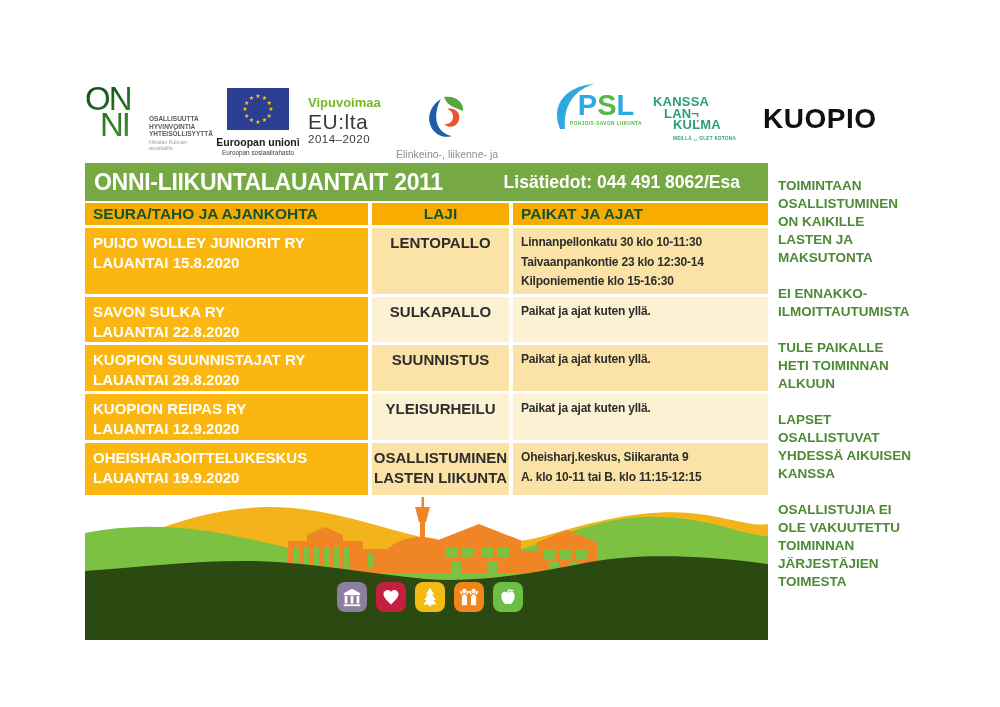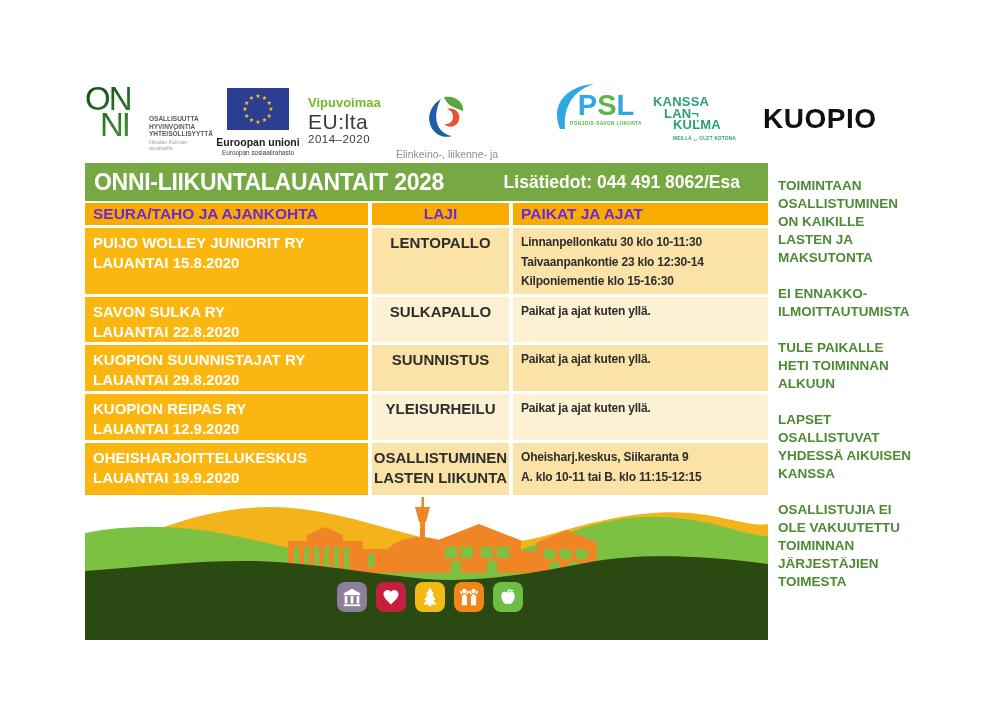--- a/index.html
+++ b/index.html
@@ -47,21 +47,21 @@
   
   .title-bar { left:85px; top:163px; width:683px; height:38px; background:var(--title-bar);
     display:flex; align-items:center; color:#fff; font-weight:bold; }
   .flyer-title { font-size:23px; margin-left:9px; letter-spacing:-0.3px; }
   .flyer-info { font-size:17.5px; margin-left:auto; margin-right:28px; }
 
   
   .sched-table { left:85px; top:203px; width:683px; display:grid;
     grid-template-columns:283px 137px 255px; column-gap:4px; row-gap:3px;
     grid-template-rows:22px 66px 45px 46px 46px 52px; }
-  .hcell { background:var(--table-header); color:#6d28d9; font-weight:bold; font-size:15.5px;
+  .hcell { background:var(--table-header); color:#14532d; font-weight:bold; font-size:15.5px;
     display:flex; align-items:center; }
   .hcell.c1, .hcell.c3 { padding-left:8px; }
   .hcell.c2 { justify-content:center; }
   .cell-club { background:var(--col1-orange); color:#fff; font-weight:bold; font-size:15px;
     line-height:19.5px; padding:5px 8px; }
   .cell-sport { font-weight:bold; color:var(--table-text); font-size:15px; text-align:center;
     padding-top:5px; line-height:19.5px; white-space:pre; overflow:hidden; }
   .cell-places { font-weight:bold; color:var(--table-text); font-size:12px; letter-spacing:-0.2px;
     padding:5px 0 0 8px; line-height:19.5px; white-space:pre; overflow:hidden; }
   .shade-a { background:var(--cream-dark); }
@@ -151,21 +151,21 @@
   <div class="abs logo-niirala">
     <div>KANSSA</div>
     <div class="niirala-l2">LAN¬</div>
     <div class="niirala-l3">KUĽMA</div>
     <div class="niirala-sub">MEILLÄ ◡ OLET KOTONA</div>
   </div>
 
   <div class="abs logo-kuopio">KUOPIO</div>
 
   <div class="abs title-bar">
-    <div class="flyer-title">ONNI-LIIKUNTALAUANTAIT 2028</div>
+    <div class="flyer-title">ONNI-LIIKUNTALAUANTAIT 2011</div>
     <div class="flyer-info">Lisätiedot: 044 491 8062/Esa</div>
   </div>
 
   <div class="abs sched-table">
     <div class="hcell c1">SEURA/TAHO JA AJANKOHTA</div>
     <div class="hcell c2">LAJI</div>
     <div class="hcell c3">PAIKAT JA AJAT</div>
 
     <div class="cell-club">
       <div>PUIJO WOLLEY JUNIORIT RY</div>

